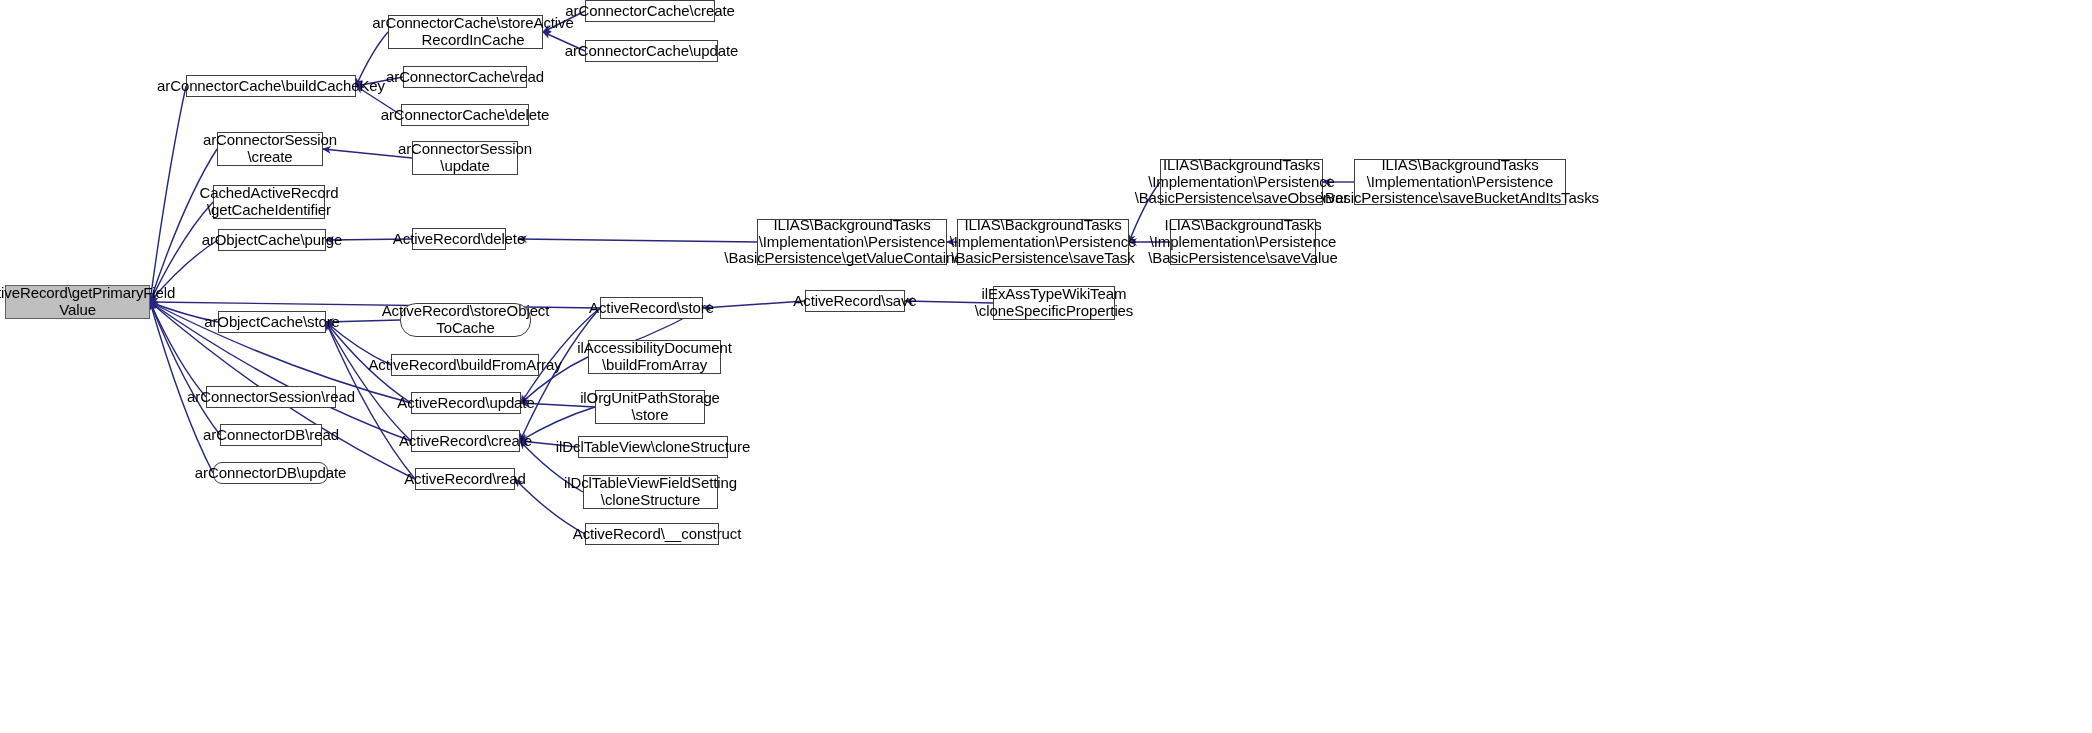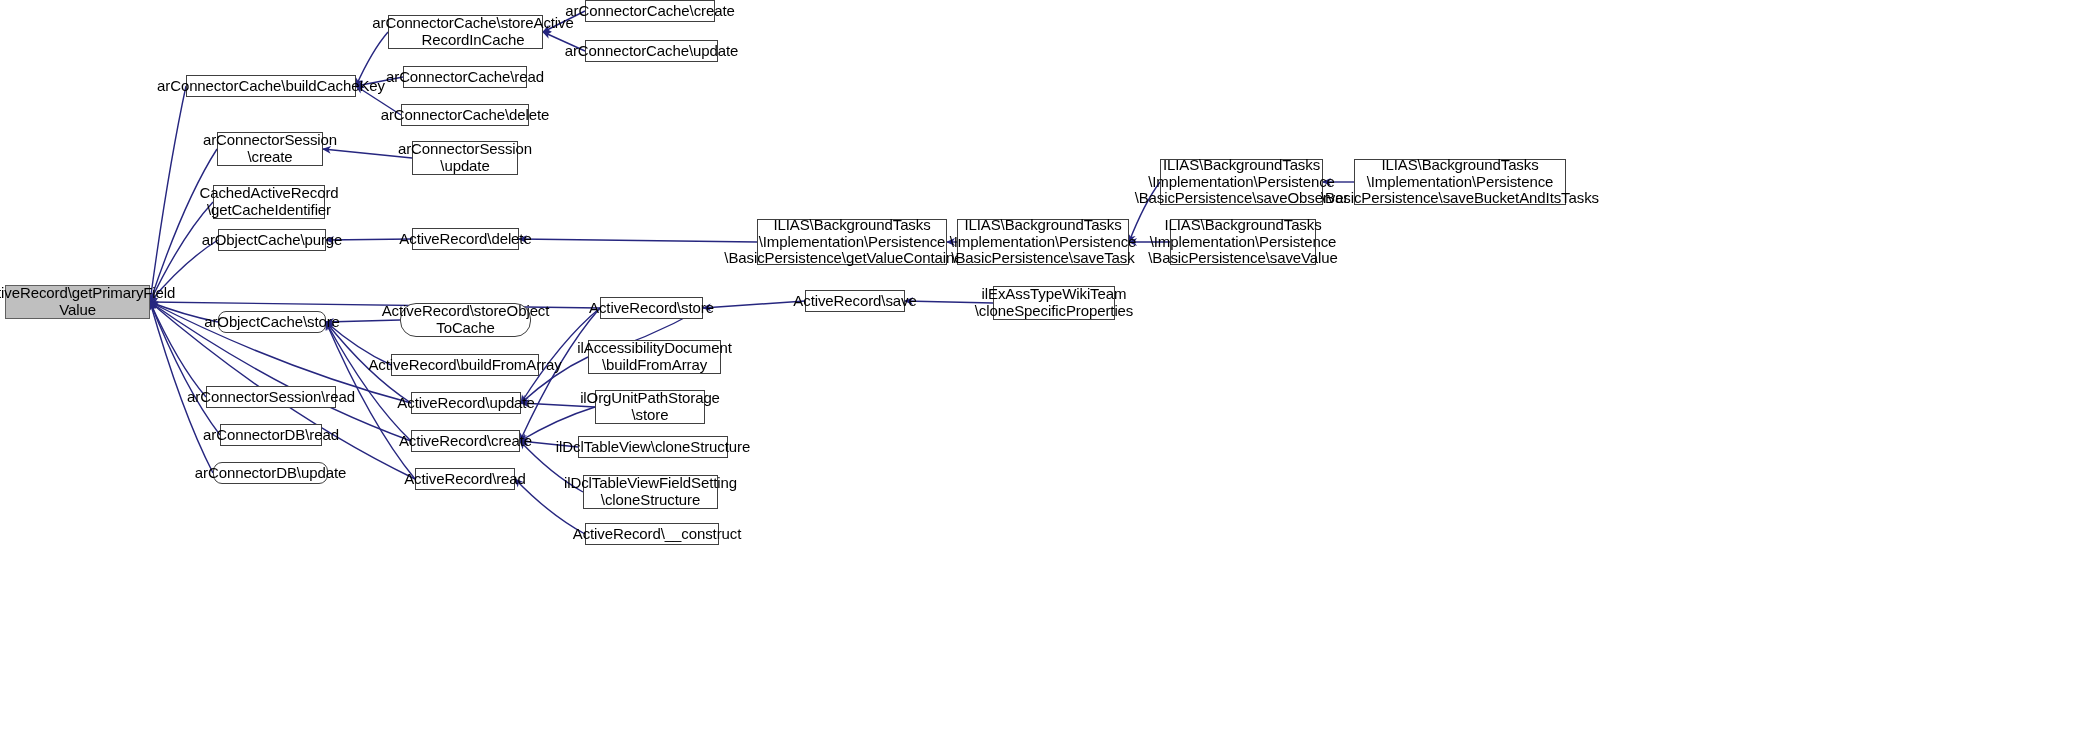--- a/index.html
+++ b/index.html
@@ -75,41 +75,41 @@
       <div class="node" style="left: 186px; top: 75px; width: 170px; height: 22px;">arConnectorCache\buildCacheKey</div>
       <div class="node" style="left: 403px; top: 66px; width: 124px; height: 22px; text-align: right;">arConnectorCache\read</div>
       <div class="node" style="left: 401px; top: 104px; width: 128px; height: 22px;">arConnectorCache\delete</div>
       <div class="node" style="left: 217px; top: 132px; width: 106px; height: 34px;">arConnectorSession
 \create</div>
       <div class="node" style="left: 412px; top: 141px; width: 106px; height: 34px;">arConnectorSession
 \update</div>
       <div class="node" style="left: 213px; top: 185px; width: 112px; height: 34px;">CachedActiveRecord
 \getCacheIdentifier</div>
       <div class="node" style="left: 218px; top: 229px; width: 108px; height: 22px;">arObjectCache\purge</div>
-      <div class="node" style="left: 412px; top: 228px; width: 107px; height: 22px;">ActiveRecord\delete</div>
+      <div class="node" style="left: 412px; top: 228px; width: 94px; height: 22px;">ActiveRecord\delete</div>
       <div class="node" style="left: 757px; top: 219px; width: 190px; height: 46px;">ILIAS\BackgroundTasks
 \Implementation\Persistence
 \BasicPersistence\getValueContainerId</div>
       <div class="node" style="left: 957px; top: 219px; width: 172px; height: 46px;">ILIAS\BackgroundTasks
 \Implementation\Persistence
 \BasicPersistence\saveTask</div>
       <div class="node" style="left: 1160px; top: 159px; width: 163px; height: 46px;">ILIAS\BackgroundTasks
 \Implementation\Persistence
 \BasicPersistence\saveObserver</div>
       <div class="node" style="left: 1354px; top: 159px; width: 212px; height: 46px;">ILIAS\BackgroundTasks
 \Implementation\Persistence
 \BasicPersistence\saveBucketAndItsTasks</div>
       <div class="node" style="left: 1170px; top: 219px; width: 146px; height: 46px;">ILIAS\BackgroundTasks
 \Implementation\Persistence
 \BasicPersistence\saveValue</div>
       <div class="node" style="left: 600px; top: 297px; width: 103px; height: 22px;">ActiveRecord\store</div>
       <div class="node" style="left: 805px; top: 290px; width: 100px; height: 22px;">ActiveRecord\save</div>
       <div class="node" style="left: 993px; top: 286px; width: 122px; height: 34px;">ilExAssTypeWikiTeam
 \cloneSpecificProperties</div>
-      <div class="node" style="left: 218px; top: 311px; width: 108px; height: 22px; border-radius: 8px;">arObjectCache\store</div>
+      <div class="node" style="left: 218px; top: 311px; width: 108px; height: 22px;">arObjectCache\store</div>
       <div class="node" style="left: 400px; top: 303px; width: 131px; height: 34px; border-radius: 16px;">ActiveRecord\storeObject
 ToCache</div>
       <div class="node" style="left: 391px; top: 354px; width: 148px; height: 22px;">ActiveRecord\buildFromArray</div>
       <div class="node" style="left: 588px; top: 340px; width: 133px; height: 34px;">ilAccessibilityDocument
 \buildFromArray</div>
       <div class="node" style="left: 206px; top: 386px; width: 130px; height: 22px;">arConnectorSession\read</div>
       <div class="node" style="left: 411px; top: 392px; width: 110px; height: 22px;">ActiveRecord\update</div>
       <div class="node" style="left: 595px; top: 390px; width: 110px; height: 34px;">ilOrgUnitPathStorage
 \store</div>
       <div class="node" style="left: 220px; top: 424px; width: 102px; height: 22px;">arConnectorDB\read</div>

